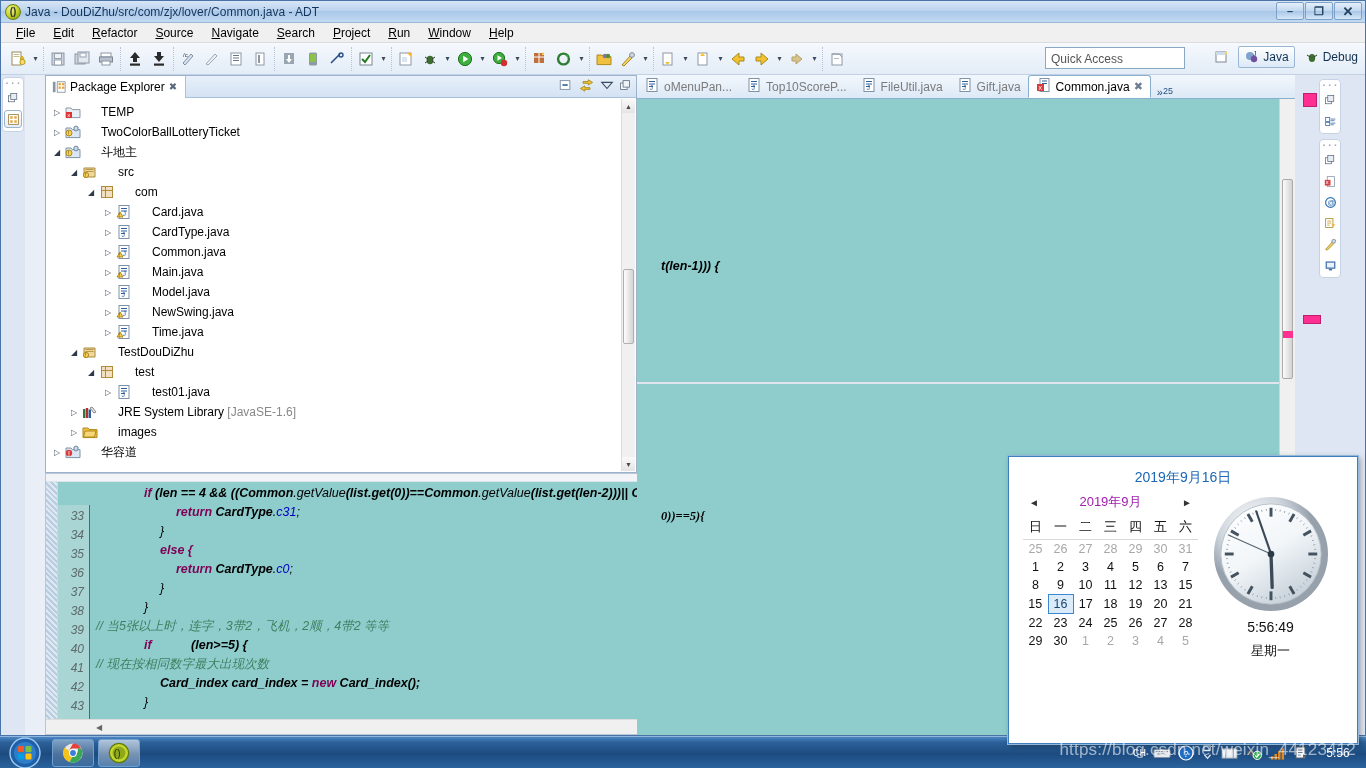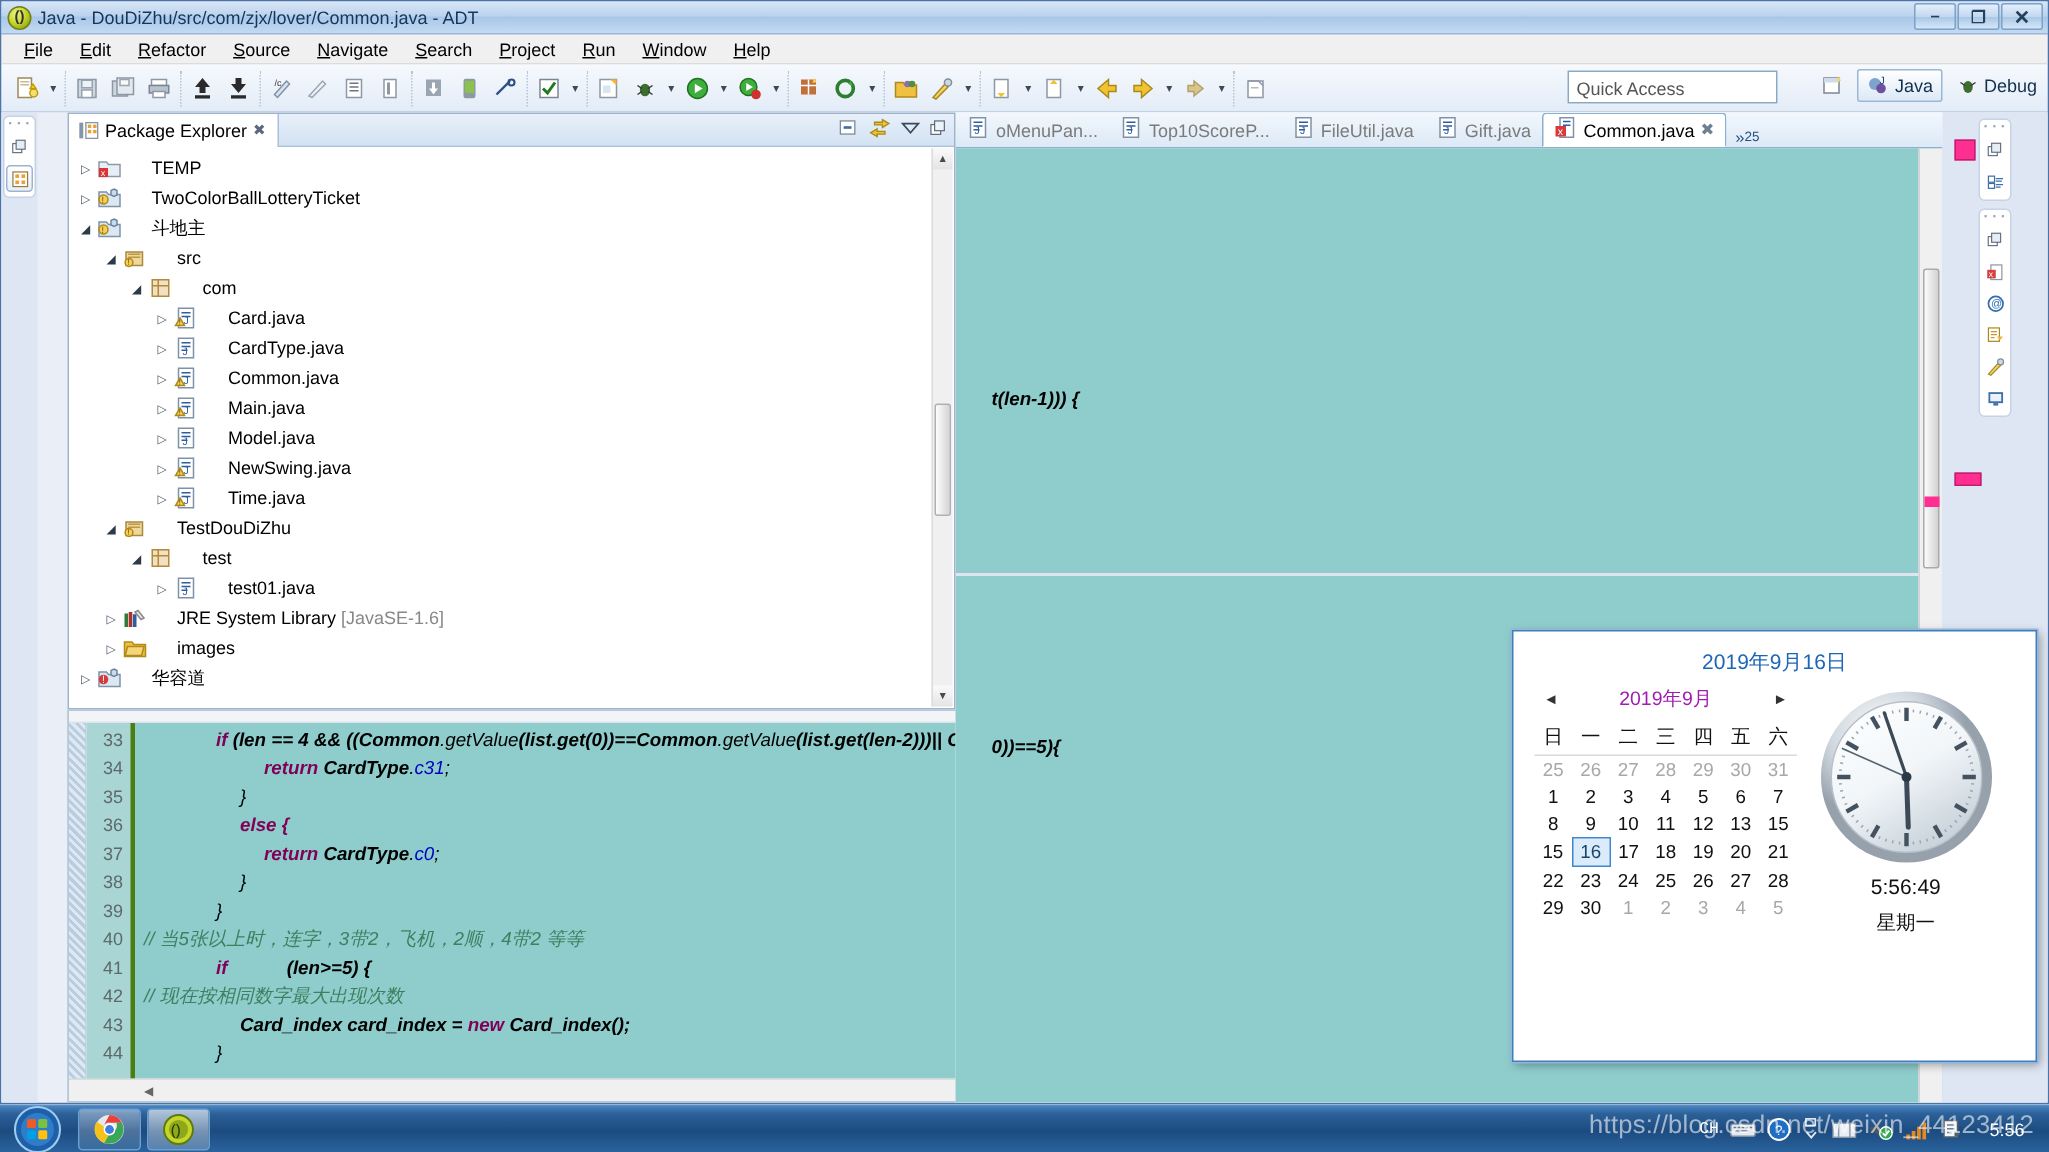--- a/index.html
+++ b/index.html
@@ -238,23 +238,24 @@
   }
   #lowertop { height: 8px; background: #f2f4f8; border-bottom:1px solid #dde3ec; }
   #lowerbody { flex: 1; display: flex; position: relative; overflow: hidden; }
   #gutter {
     width: 12px; background: repeating-linear-gradient(45deg,#dfe8f2 0 2px,#b9cde0 2px 4px);
     border-right: 1px solid #c9d6e4;
   }
   #numcol {
     width: 32px; background: #a9d5d5;
     font-family: "Liberation Sans", sans-serif;
-    font-size: 12px; color: #5d6a6a;
+    font-style: italic; font-size: 12px; color: #5d6a6a;
     text-align: right; padding-right: 5px; padding-top: 2px;
-    border-right: 3px solid #4d7c0f;
+    border-right: 1px solid #4d7c0f;
+    margin-top: 23px;
   }
   #numcol div { height: 19px; line-height: 19px; }
   #codelines { flex: 1; padding-top: 2px; position: relative; }
   #codelines .cl { height: 19px; line-height: 19px; white-space: nowrap;
       font-family: "Liberation Sans", sans-serif; font-style: italic; font-size: 12.5px; }
   .cmt { color: #3f7f5f; }
   #lowerhscroll {
     height: 15px; background: #f0f0f0; border-top: 1px solid #dcdcdc;
     display: flex; align-items: center; padding-left: 46px;
   }
@@ -263,21 +264,21 @@
   
   #rightbar {
     position: absolute; right: 0; top: 0; bottom: 0; width: 70px;
     background: #dfe6f3;
     display: flex; flex-direction: column; align-items: center; padding-top: 2px;
   }
   #rightbar .col2 { position:absolute; right: 40px; top: 0; width: 26px; }
 
   
   #calendar {
-    position: absolute; left: 1008px; top: 420px;
+    position: absolute; left: 1008px; top: 456px;
     width: 350px; height: 288px;
     background: #fff;
     border: 1px solid #3f7fbf;
     box-shadow: 0 0 0 1px #93b7d8, 2px 2px 6px rgba(0,0,0,.35);
     z-index: 40;
     display: flex; flex-direction: column;
     font-family: "Liberation Sans", sans-serif;
   }
   #cal-date {
     text-align: center; color: #1b66b5; font-size: 14px;
@@ -724,21 +725,21 @@
               <span class="x">✖</span>
             </div>
             <div class="edmore">
               <span>»</span>
               <sub>25</sub>
             </div>
           </div>
         <div id="code">
           <div id="codehsep" style="top:283px"></div>
         <div class="line id" style="top: 160px; left: 2px; font-weight: bold;">t(len-1))) {</div>
-            <div class="line id" style="top: 392px; left: 2px; font-weight: bold;">0))==5){</div>
+            <div class="line id" style="top: 410px; left: 2px; font-weight: bold; font-family: Liberation Serif, serif;">0))==5){</div>
           </div>
         <div id="edruler">
           <div class="thumb"></div>
           <div class="mark" style="top:232px"></div>
         </div>
       </div>
 
       <div id="pkgview">
         <div id="pkgtabrow">
           <div id="pkgtab">

